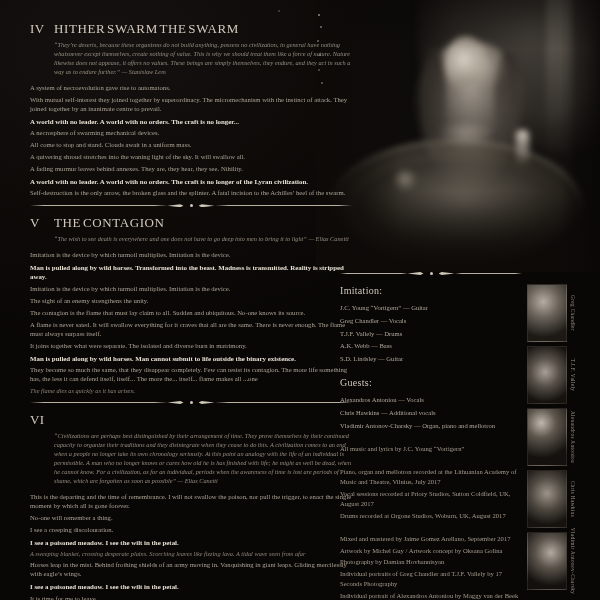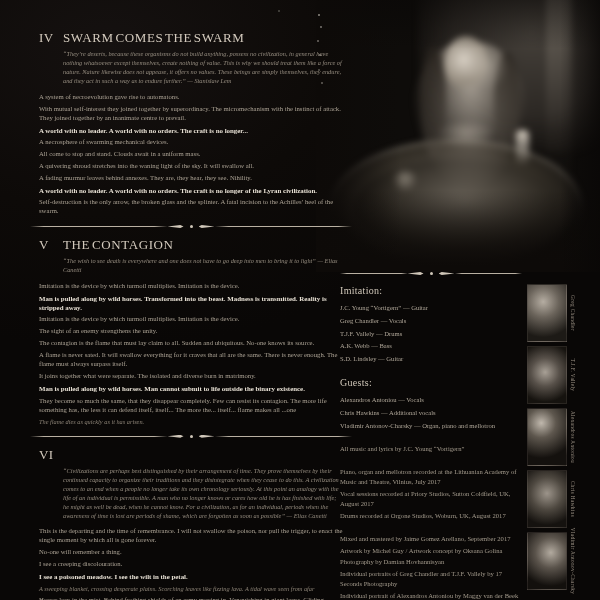--- a/index.html
+++ b/index.html
@@ -3,21 +3,21 @@
 <meta charset="utf-8">
 <style>
   html,body{margin:0;padding:0;background:#000;}
   .page{
     position:relative;width:600px;height:600px;overflow:hidden;
     background:radial-gradient(ellipse 420px 300px at 18% 8%, #151110 0%, #0d0a08 55%, #090706 100%);
     font-family:"Liberation Serif", serif;
   }
   
   .notes{position:absolute;left:30px;top:21px;width:322px;}
-  .section{margin:9px;}
+  .section{margin:0;}
   .sec-head{display:flex;color:#d3cabd;font-size:13px;letter-spacing:.4px;margin:0 0 4px 0;}
   .sec-head .numeral{width:24px;flex:none;}
   .sec-head .title{word-spacing:-2px;letter-spacing:.6px;}
   .quote{font-style:italic;color:#978e81;font-size:6.3px;line-height:1.42;margin:0 0 7px 24px;}
   p.line{font-size:6.7px;line-height:1.32;color:#aaa193;margin:0 0 3.2px 0;}
   p.line.bold{font-weight:bold;color:#e7e0d4;font-size:6.9px;}
   p.line.italic{font-style:italic;color:#8e8578;font-size:6.3px;margin-top:1px;}
   
   .divider{display:flex;align-items:center;margin:6px 0 8px 0;}
   .divider .rule{flex:1;height:1px;background:linear-gradient(90deg,rgba(185,176,162,0) 0%,#b9b0a2 10%,#b9b0a2 90%,rgba(185,176,162,0) 100%);}
@@ -101,21 +101,21 @@
       <div class="ph-ornament"></div>
     </div>
     <div class="fade"></div>
   </div>
   <div class="specks"></div>
 
   <div class="notes" id="sections">
       <div class="section">
         <div class="sec-head">
           <span class="numeral">IV</span>
-          <span class="title">SWARM COMES THE SWARM</span>
+          <span class="title">HITHER SWARM THE SWARM</span>
         </div>
         <p class="quote">“They’re deserts, because these organisms do not build anything, possess no civilization, in general have nothing whatsoever except themselves, create nothing of value. This is why we should treat them like a force of nature. Nature likewise does not appease, it offers no values. These beings are simply themselves, they endure, and they act in such a way as to endure further.” — Stanislaw Lem</p>
         <p class="line normal">A system of necroevolution gave rise to automatons.</p>
         <p class="line normal">With mutual self-interest they joined together by superordinacy. The micromechanism with the instinct of attack. They joined together by an inanimate centre to prevail.</p>
         <p class="line bold">A world with no leader. A world with no orders. The craft is no longer...</p>
         <p class="line normal">A necrosphere of swarming mechanical devices.</p>
         <p class="line normal">All come to stop and stand. Clouds await in a uniform mass.</p>
         <p class="line normal">A quivering shroud stretches into the waning light of the sky. It will swallow all.</p>
         <p class="line normal">A fading murmur leaves behind annexes. They are, they hear, they see. Nihility.</p>
         <p class="line bold">A world with no leader. A world with no orders. The craft is no longer of the Lyran civilization.</p>

